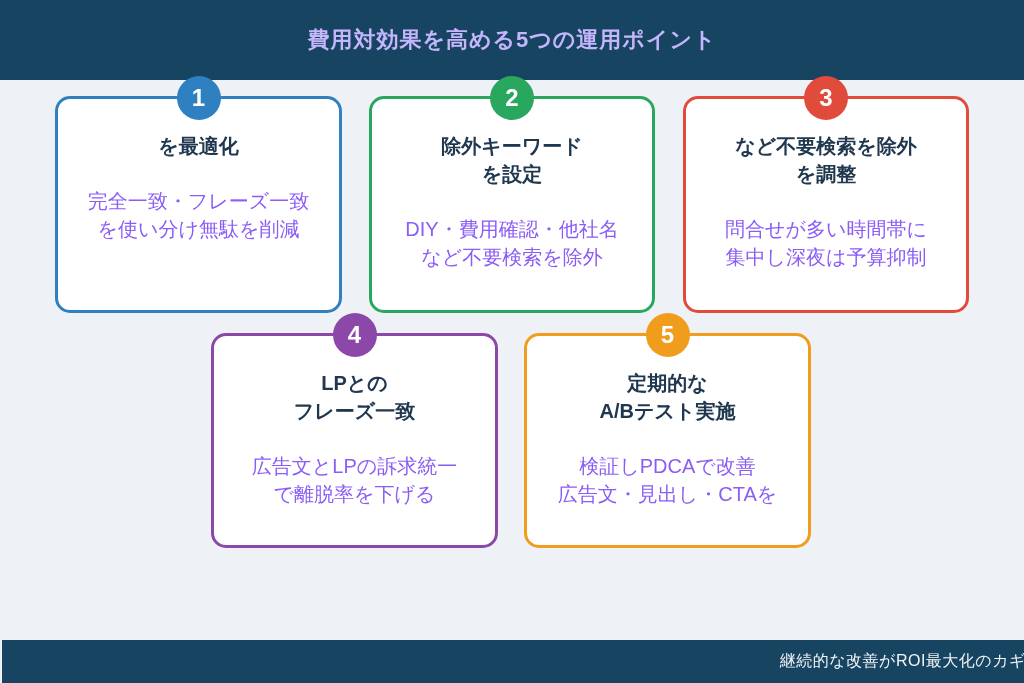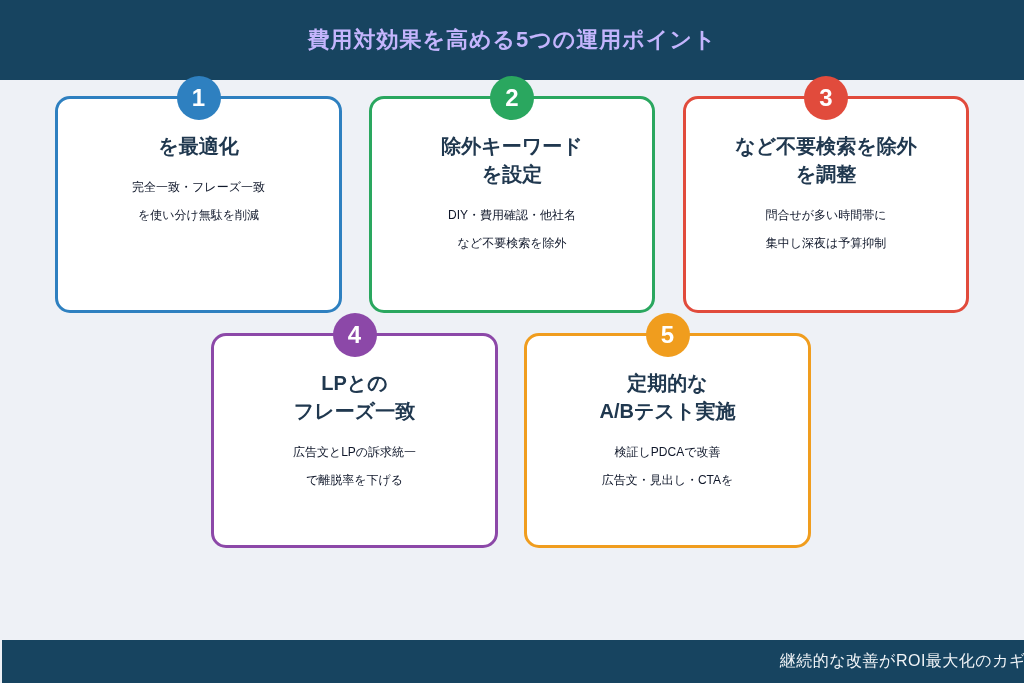--- a/index.html
+++ b/index.html
@@ -66,23 +66,23 @@
     justify-content: center;
   }
   .card-title {
     margin-top: 33px;
     color: #20384f;
     font-size: 20px;
     font-weight: bold;
     line-height: 28px;
   }
   .card-body {
-    margin-top: 13px;
-    color: #0f172a;
-    font-size: 12px;
+    margin-top: 27px;
+    color: #8b5cf6;
+    font-size: 20px;
     line-height: 28px;
   }
   
   .card-1 { left: 55px;  top: 96px;  width: 287px; height: 217px; }
   .card-2 { left: 369px; top: 96px;  width: 286px; height: 217px; }
   .card-3 { left: 683px; top: 96px;  width: 286px; height: 217px; }
   .card-4 { left: 211px; top: 333px; width: 287px; height: 215px; }
   .card-5 { left: 524px; top: 333px; width: 287px; height: 215px; }
 </style>
 </head>

